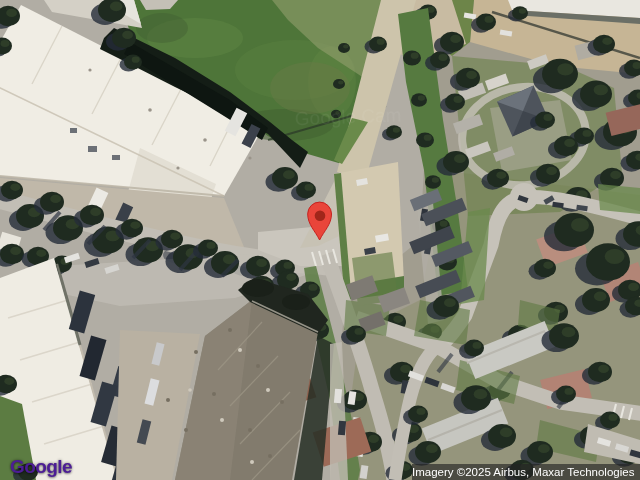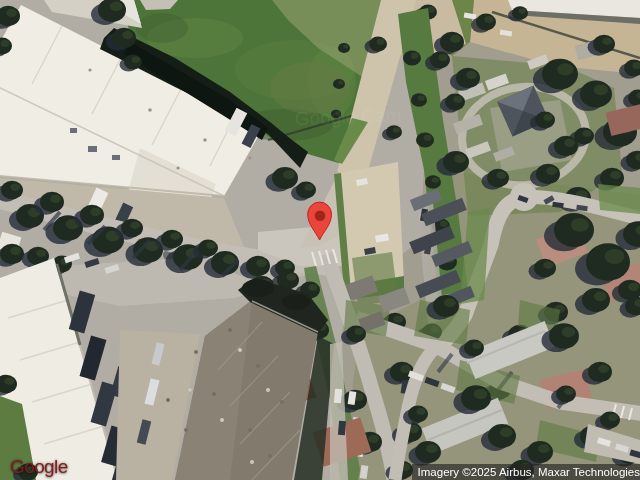--- a/index.html
+++ b/index.html
@@ -1,18 +1,18 @@
 <!DOCTYPE html>
 <html><head><meta charset="utf-8"><title>map</title>
 <style>
 html,body{margin:0;padding:0;width:640px;height:480px;overflow:hidden;background:#b4b0a7;}
 #map{position:relative;width:640px;height:480px;font-family:"Liberation Sans",sans-serif;}
 #map svg{position:absolute;left:0;top:0;}
-.glogo{position:absolute;left:10px;top:456px;font-family:"Liberation Sans",sans-serif;font-size:19px;font-weight:normal;color:#7f1d1d;letter-spacing:-0.6px;text-shadow:0 0 3px rgba(0,0,0,0.45),0 1px 2px rgba(0,0,0,0.3);}
-.attr{position:absolute;left:412px;top:464px;width:228px;height:16px;background:rgba(36,36,36,0.65);color:#fff;font-size:11.5px;line-height:16px;text-align:right;white-space:nowrap;}
+.glogo{position:absolute;left:10px;top:456px;font-family:"Liberation Sans",sans-serif;font-size:19px;font-weight:bold;color:#4c1d95;letter-spacing:-0.6px;text-shadow:0 0 3px rgba(0,0,0,0.45),0 1px 2px rgba(0,0,0,0.3);}
+.attr{position:absolute;left:412px;top:464px;width:228px;height:16px;background:rgba(36,36,36,0.65);color:#fff;font-size:11.5px;line-height:16px;text-align:left;white-space:nowrap;}
 </style></head>
 <body>
 
 <div id="map">
 <svg width="640" height="480" viewBox="0 0 640 480">
 
 <rect width="640" height="480" fill="#b1ada4"></rect>
 
 <polygon points="430,0 640,0 640,480 330,480 345,300 420,240 430,60" fill="#a19d8f"></polygon>
 

